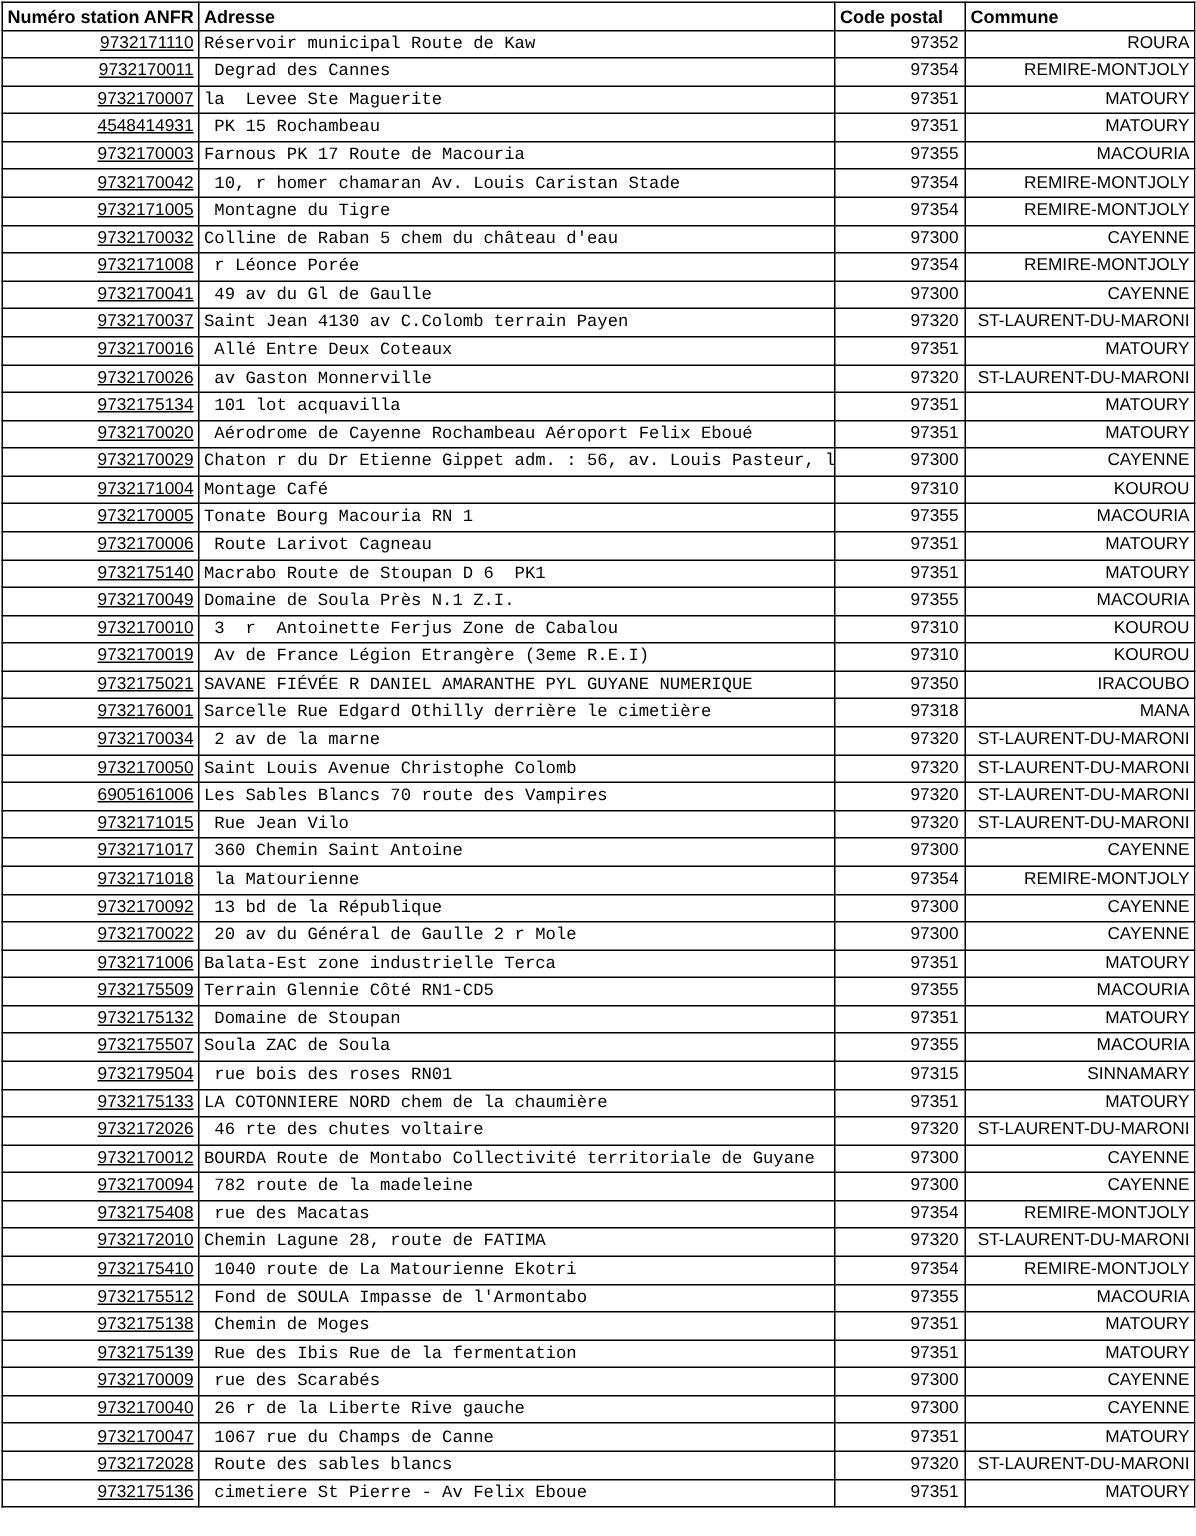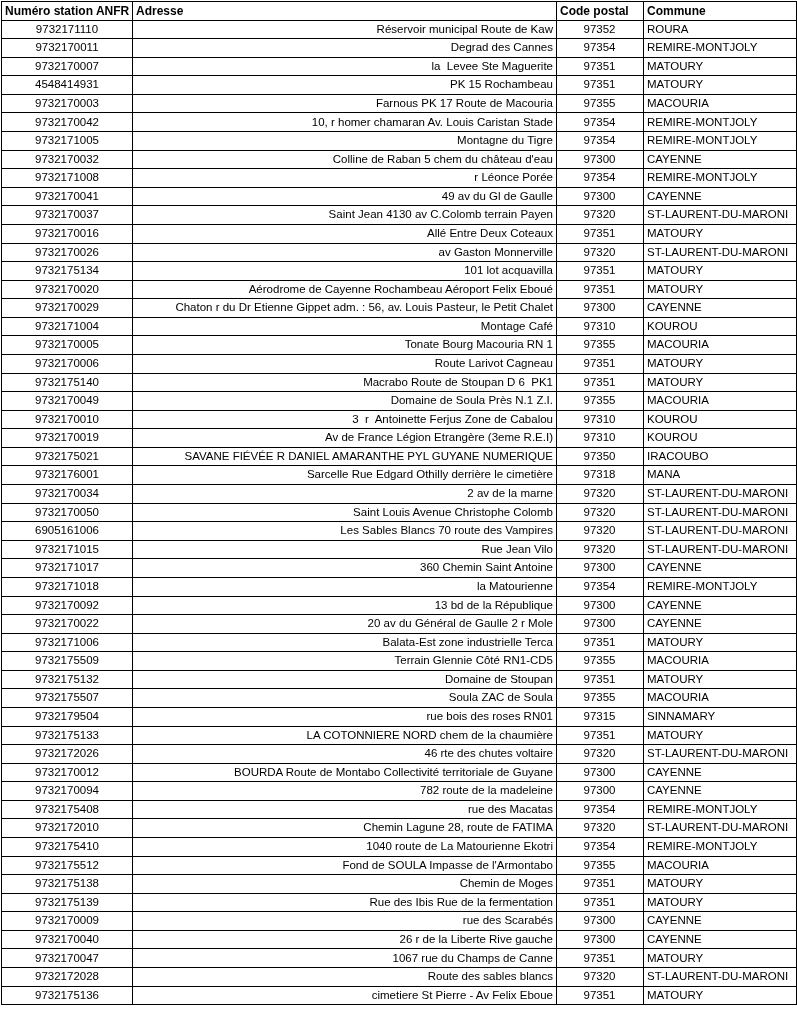--- a/index.html
+++ b/index.html
@@ -27,24 +27,24 @@
     overflow: hidden;
     white-space: pre;
     vertical-align: middle;
     line-height: 1;
   }
   .anfr th {
     text-align: left;
     font-weight: 700;
     font-size: 12px;
   }
-  .anfr td.col-station  { text-align: center; }
-  .anfr td.col-address  { text-align: right; }
-  .anfr td.col-postal   { text-align: center; padding-right: 4px; }
-  .anfr td.col-commune  { text-align: left; }
+  .anfr td.col-station  { text-align: right; text-decoration: underline; }
+  .anfr td.col-address  { text-align: left; font-family: Liberation Mono, monospace; }
+  .anfr td.col-postal   { text-align: right; padding-right: 4px; }
+  .anfr td.col-commune  { text-align: right; }
 </style>
 </head>
 <body>
 
 <table class="anfr">
   <colgroup>
     <col style="width:131px">
     <col style="width:424px">
     <col style="width:87px">
     <col style="width:153px">

